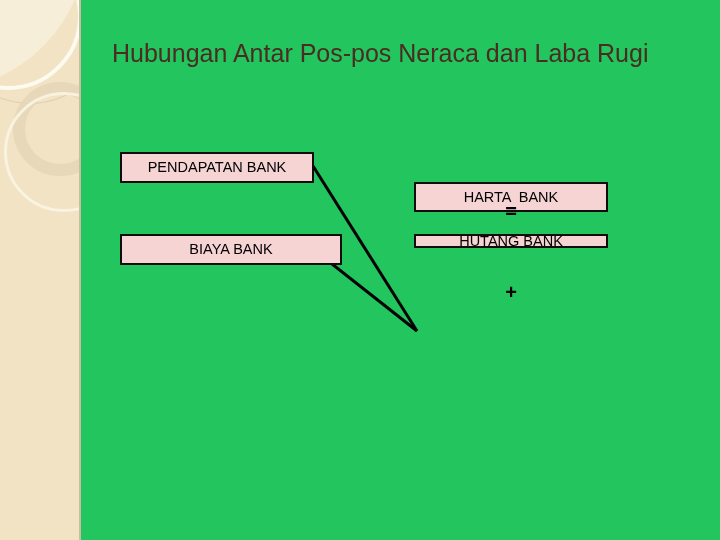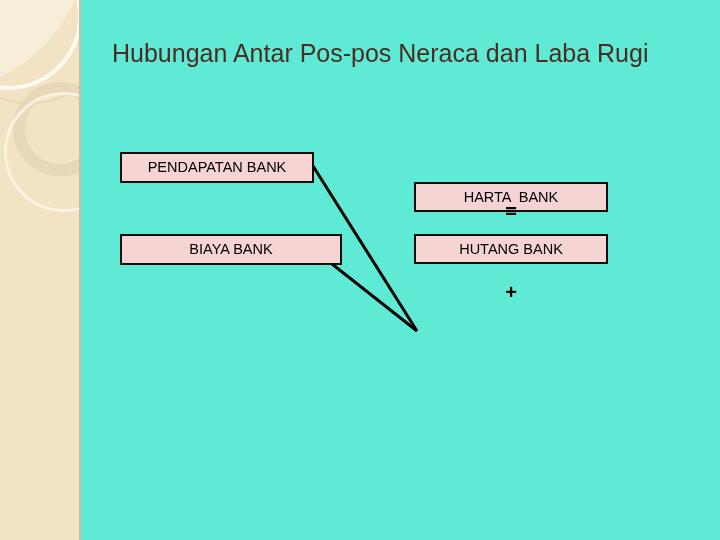--- a/index.html
+++ b/index.html
@@ -10,21 +10,21 @@
     width: 720px;
     height: 540px;
     background: #ffffff;
     font-family: "Liberation Sans", sans-serif;
     overflow: hidden;
   }
   .slide {
     position: relative;
     width: 720px;
     height: 540px;
-    background: #5eead4;
+    background: #22c55e;
     overflow: hidden;
   }
 
   
   .sidebar {
     position: absolute;
     left: 0;
     top: 0;
     width: 79px;
     height: 540px;
@@ -130,21 +130,21 @@
     line-height: 19px;
     display: flex;
     align-items: center;
     justify-content: center;
     text-align: center;
     white-space: pre;
   }
   #node-pendapatan { left: 120px; top: 152px; width: 194px; height: 31px; }
   #node-biaya      { left: 120px; top: 234px; width: 222px; height: 31px; }
   #node-harta      { left: 414px; top: 150px; width: 194px; height: 30px; margin-top: 32px; }
-  #node-hutang     { left: 414px; top: 234px; width: 194px; height: 30px; }
+  #node-hutang     { left: 414px; top: 234px; width: 194px; height: 14px; }
   #node-modal      { left: 414px; top: 320px; width: 194px; height: 48px; }
 
   .operator {
     position: absolute;
     width: 194px;
     left: 414px;
     text-align: center;
     color: #000000;
     font-size: 20px;
     font-weight: bold;

